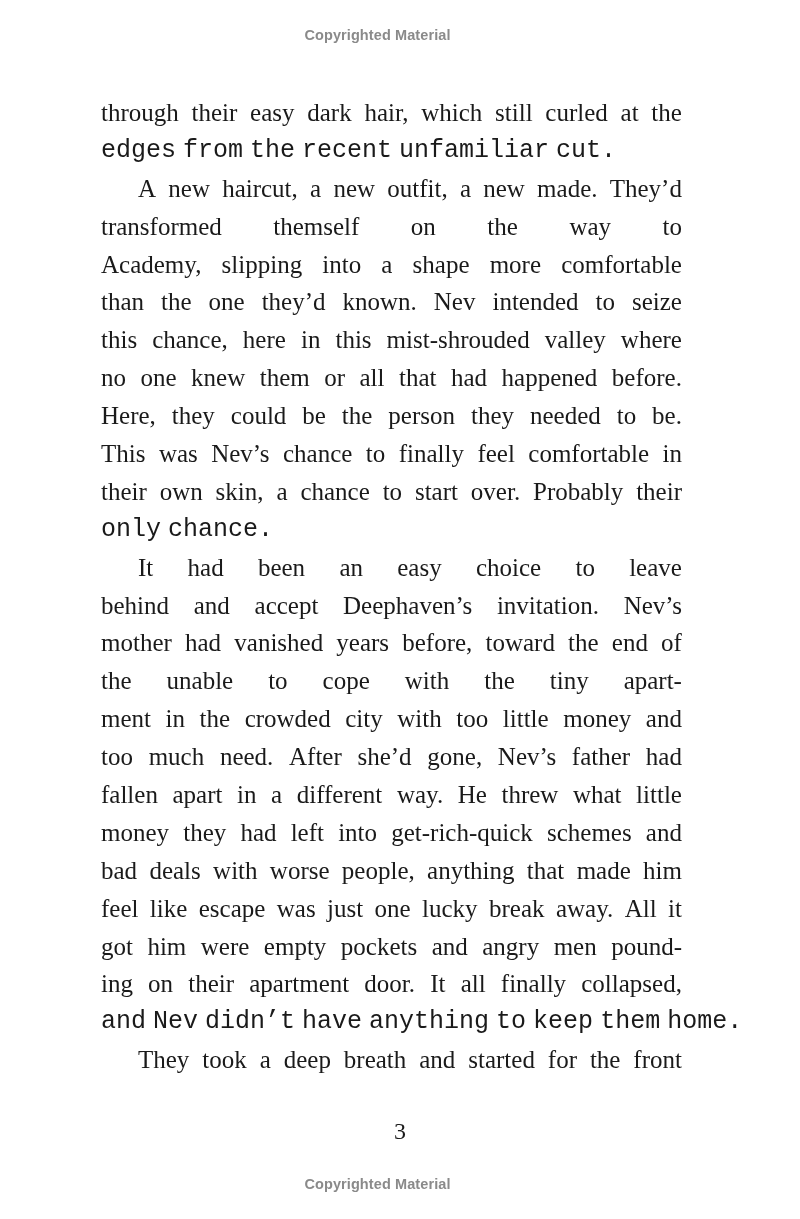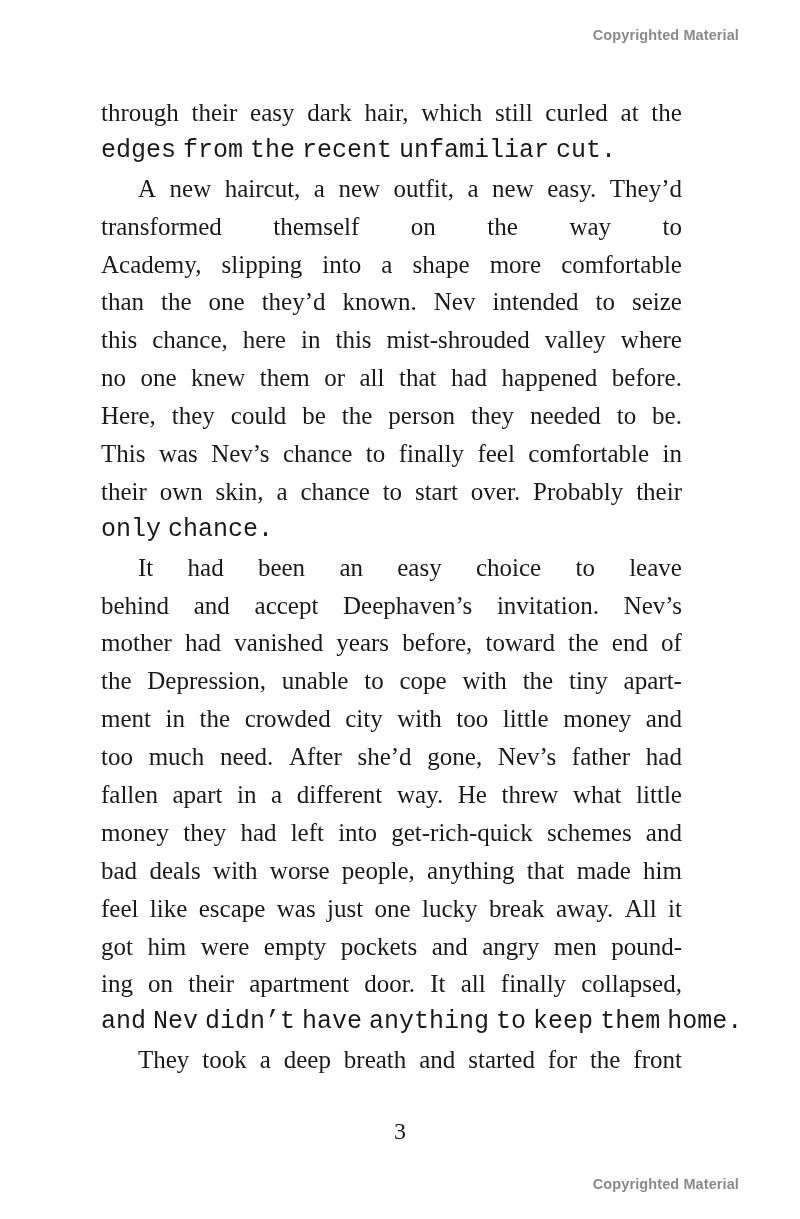--- a/index.html
+++ b/index.html
@@ -8,23 +8,23 @@
       background: #ffffff;
     }
     body {
       width: 800px;
       height: 1219px;
       position: relative;
       overflow: hidden;
     }
     .watermark {
       position: absolute;
-      left: 0;
+      left: 8px;
       width: 739px;
-      text-align: right;
+      text-align: center;
       font-family: "Liberation Sans", sans-serif;
       font-weight: bold;
       font-size: 14.5px;
       color: #8a8a8a;
       letter-spacing: 0.1px;
     }
     .watermark.top { top: 27px; }
     .watermark.bottom { top: 1176px; }
 
     .page-body {
@@ -91,21 +91,21 @@
     <div>
       <div class="line indent">
         <span class="w">A</span>
         <span class="w">new</span>
         <span class="w">haircut,</span>
         <span class="w">a</span>
         <span class="w">new</span>
         <span class="w">outfit,</span>
         <span class="w">a</span>
         <span class="w">new</span>
-        <span class="w">easy.</span>
+        <span class="w">made.</span>
         <span class="w">They’d</span>
       </div>
       <div class="line">
         <span class="w">transformed</span>
         <span class="w">themself</span>
         <span class="w">on</span>
         <span class="w">the</span>
         <span class="w">way</span>
         <span class="w">to</span>
       </div>
@@ -216,21 +216,20 @@
         <span class="w">vanished</span>
         <span class="w">years</span>
         <span class="w">before,</span>
         <span class="w">toward</span>
         <span class="w">the</span>
         <span class="w">end</span>
         <span class="w">of</span>
       </div>
       <div class="line">
         <span class="w">the</span>
-        <span class="w">Depression,</span>
         <span class="w">unable</span>
         <span class="w">to</span>
         <span class="w">cope</span>
         <span class="w">with</span>
         <span class="w">the</span>
         <span class="w">tiny</span>
         <span class="w">apart-</span>
       </div>
       <div class="line">
         <span class="w">ment</span>

